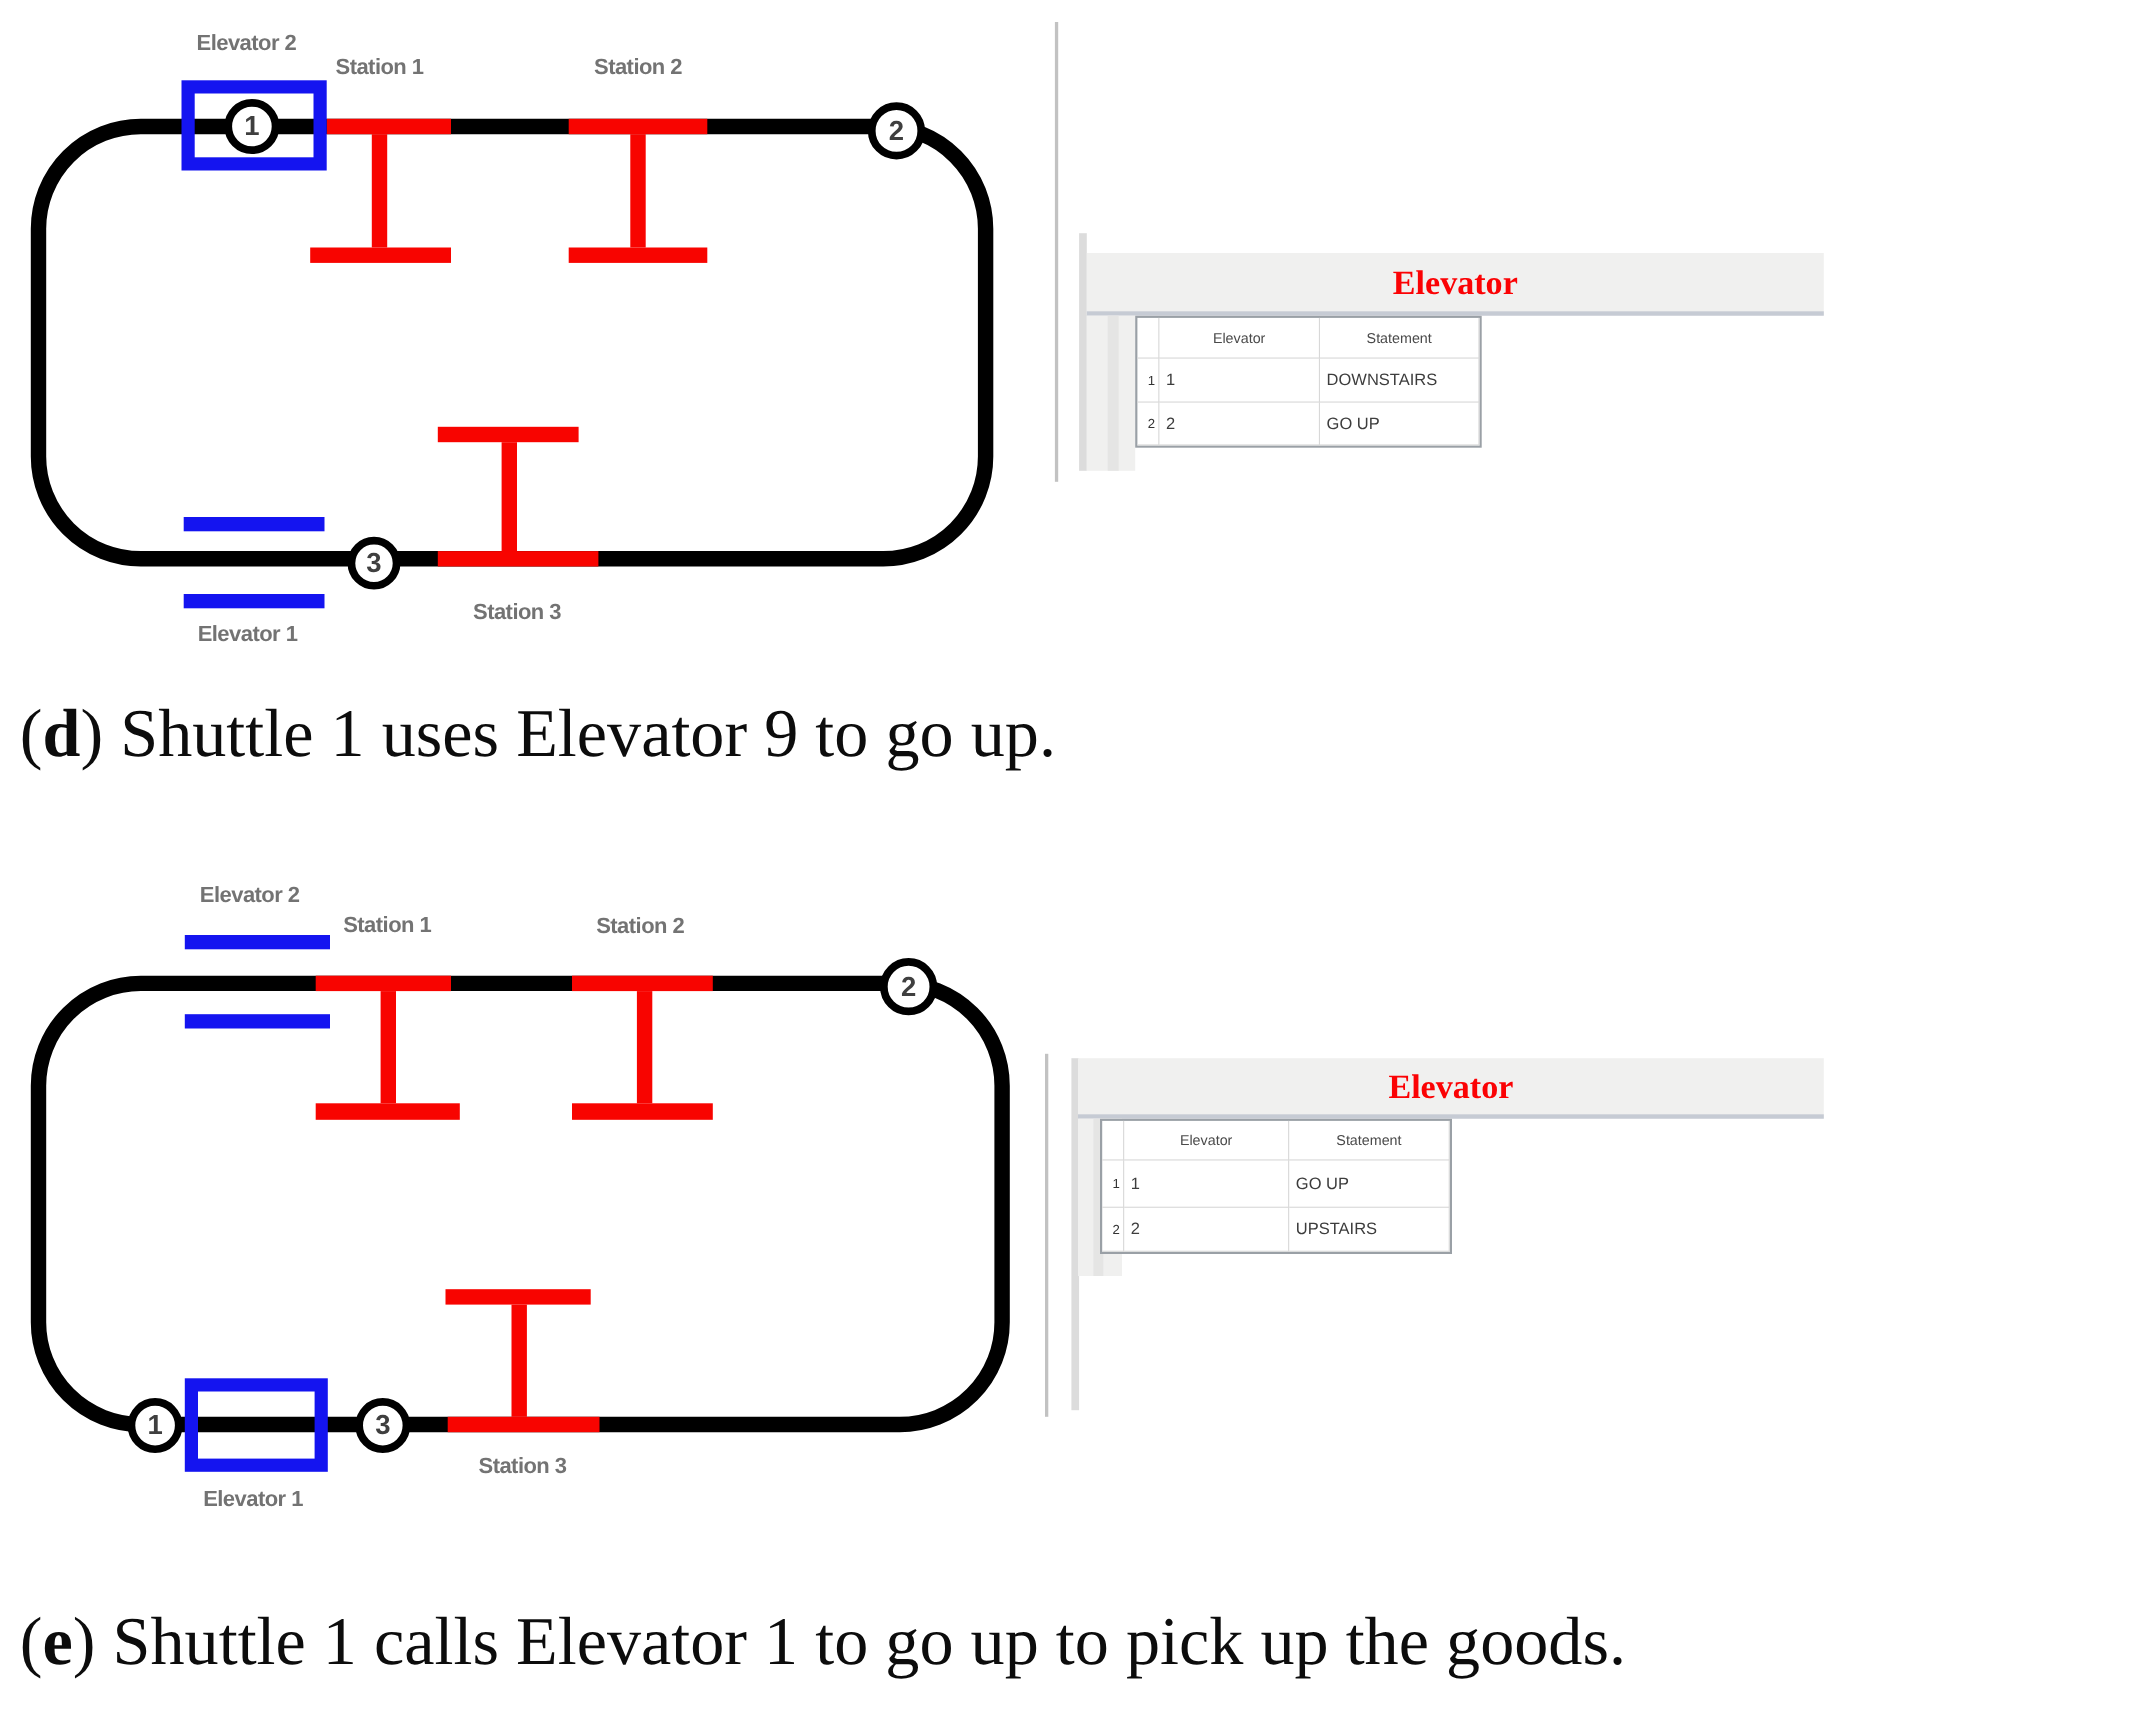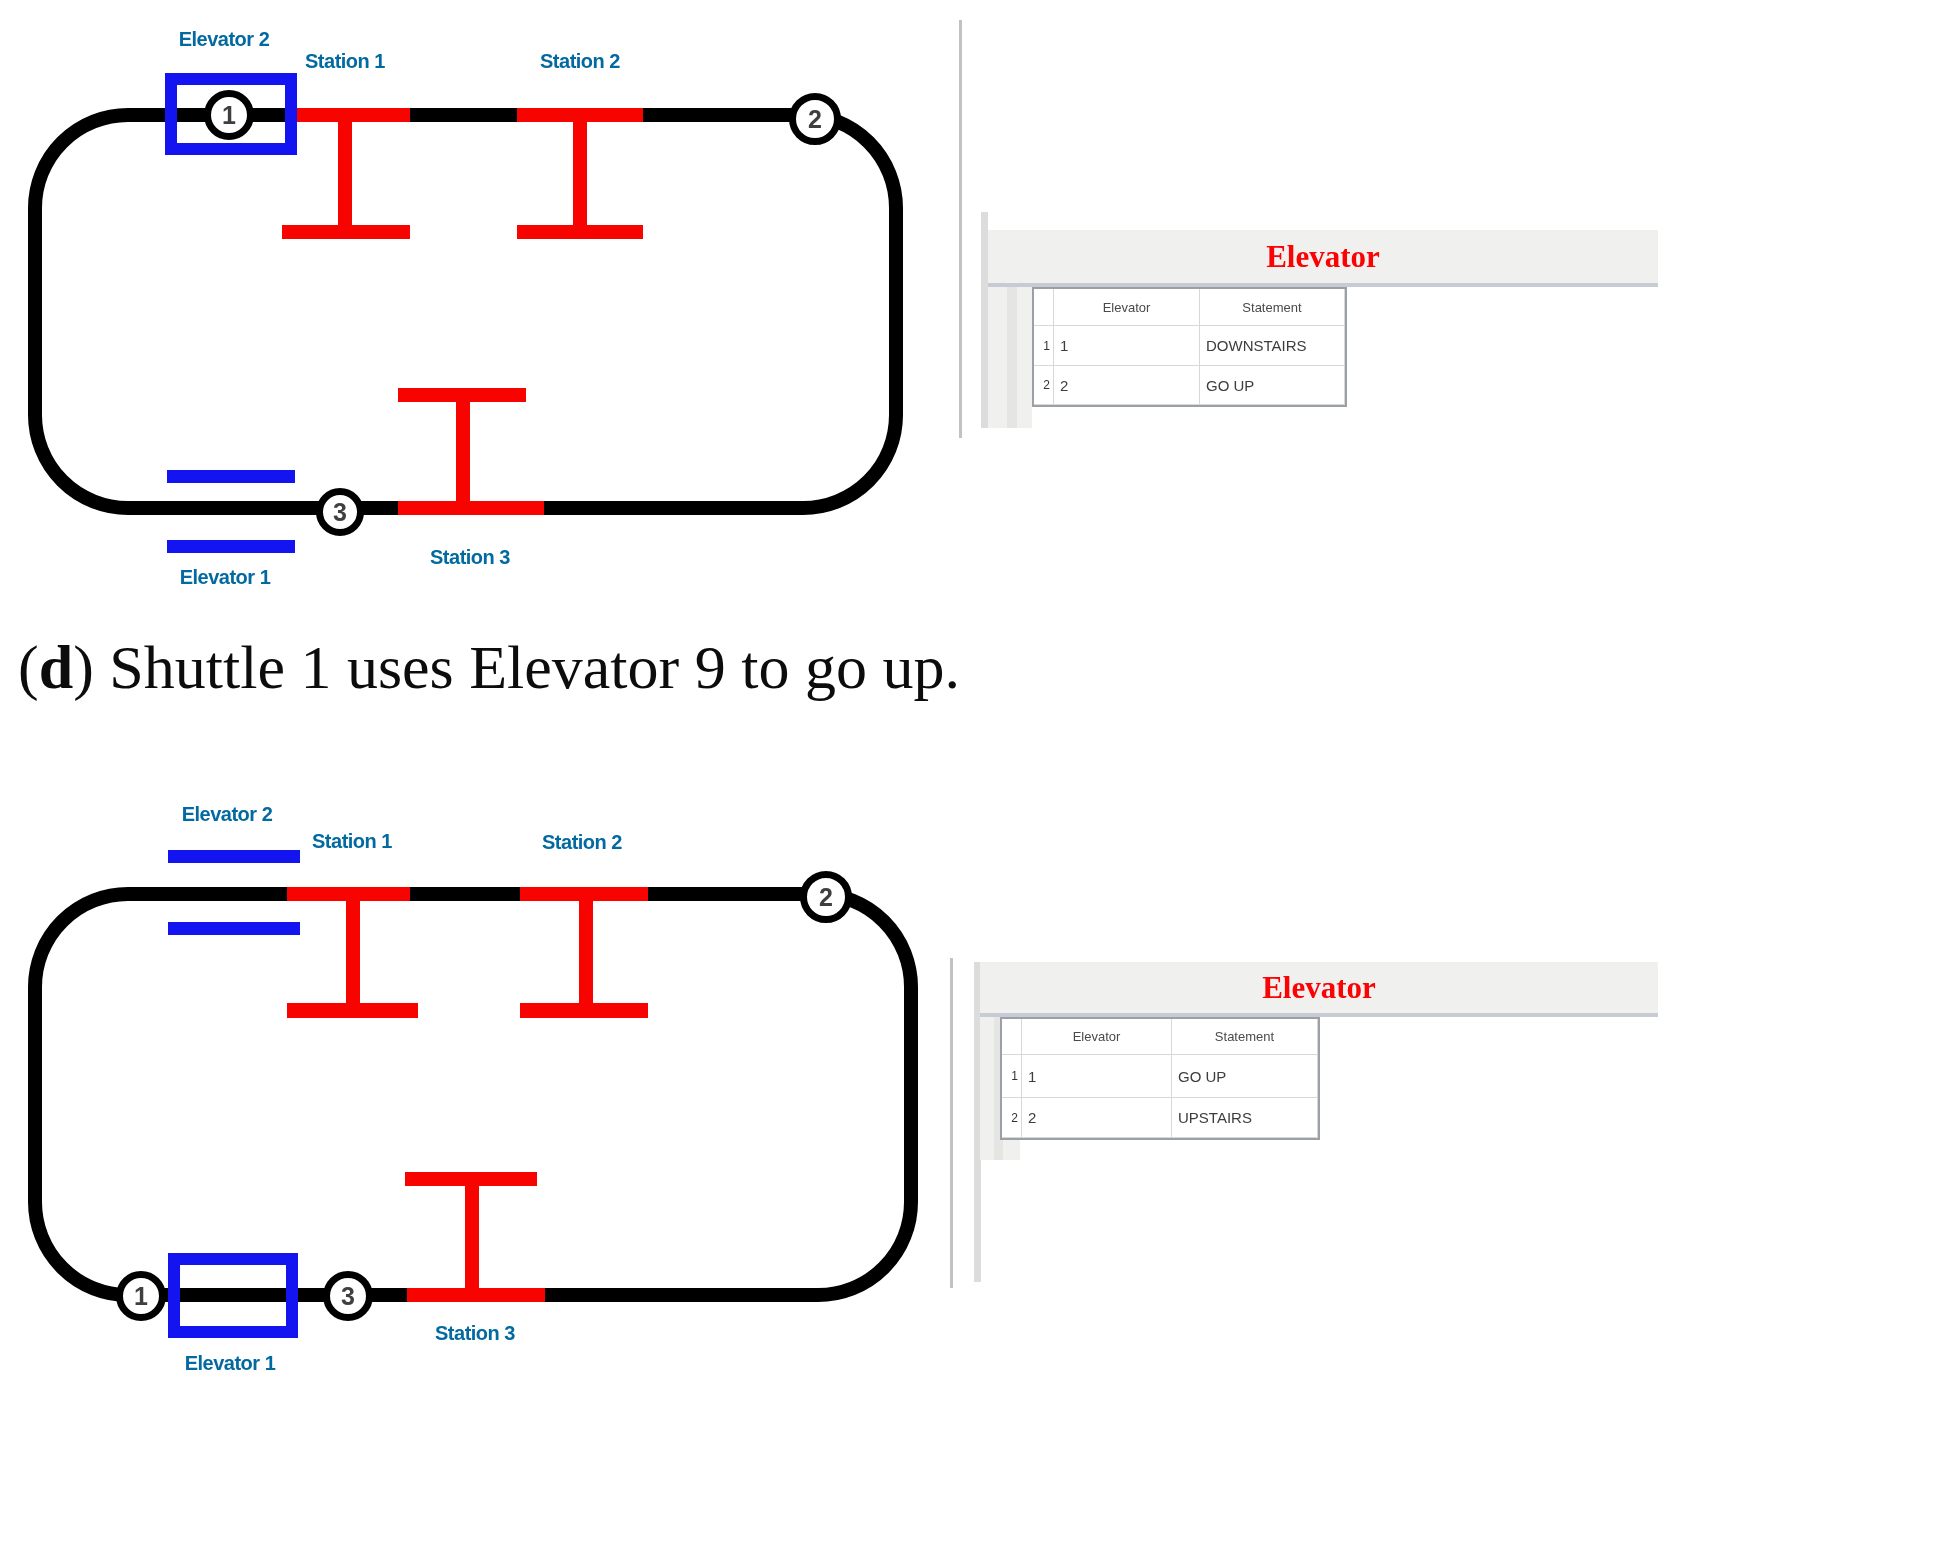--- a/index.html
+++ b/index.html
@@ -9,21 +9,21 @@
   .loop{position:absolute;border:14px solid #000;border-radius:100px;box-sizing:border-box;background:transparent;}
   
   .red{position:absolute;background:#f80400;}
   
   .bluebar{position:absolute;background:#1414f0;}
   .bluebox{position:absolute;border:12px solid #1414f0;box-sizing:border-box;background:transparent;}
   
   .node{position:absolute;background:#fff;border:7px solid #000;border-radius:50%;box-sizing:border-box;
         display:flex;align-items:center;justify-content:center;font-weight:bold;font-size:25px;color:#3f3f3f;}
   
-  .dlabel{position:absolute;width:150px;text-align:center;font-weight:bold;font-size:20px;color:#0369a1;
+  .dlabel{position:absolute;width:150px;text-align:center;font-weight:bold;font-size:20px;color:#737373;
           letter-spacing:-0.5px;white-space:nowrap;}
   
   .divider{position:absolute;width:3px;background:#c2c2c2;}
   .graybar{position:absolute;width:7px;background:#dcdcdc;}
   .band{position:absolute;background:#f0f0ef;border-bottom:4px solid #c6cbd4;box-sizing:content-box;
         display:flex;align-items:center;justify-content:center;}
   .band .title{font-family:"Liberation Serif",serif;font-weight:bold;font-size:31px;color:#fb0204;}
   .gutter{position:absolute;background:#f0f0ef;}
   .gutstrip{position:absolute;background:#e5e5e4;}
   .tbl{position:absolute;display:grid;background:#fff;border:2px solid #9aa0a6;box-sizing:border-box;
@@ -156,14 +156,15 @@
       <div class="cell rownum">1</div>
       <div class="cell">1</div>
       <div class="cell">GO UP</div>
 
       <div class="cell rownum">2</div>
       <div class="cell">2</div>
       <div class="cell">UPSTAIRS</div>
     </div>
   </div>
 
+  <div class="caption" style="left:18px;top:1458px;"><span>(</span><b>e</b><span>) Shuttle 1 calls Elevator 1 to go up to pick up the goods.</span></div>
 
 </div>
 
 </body></html>

